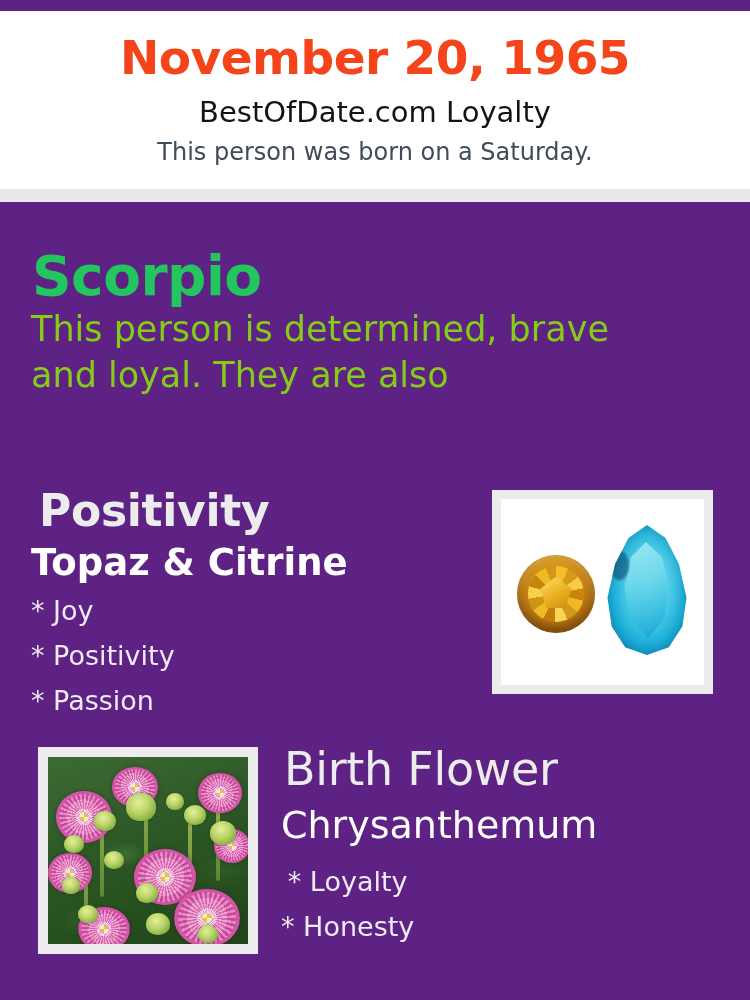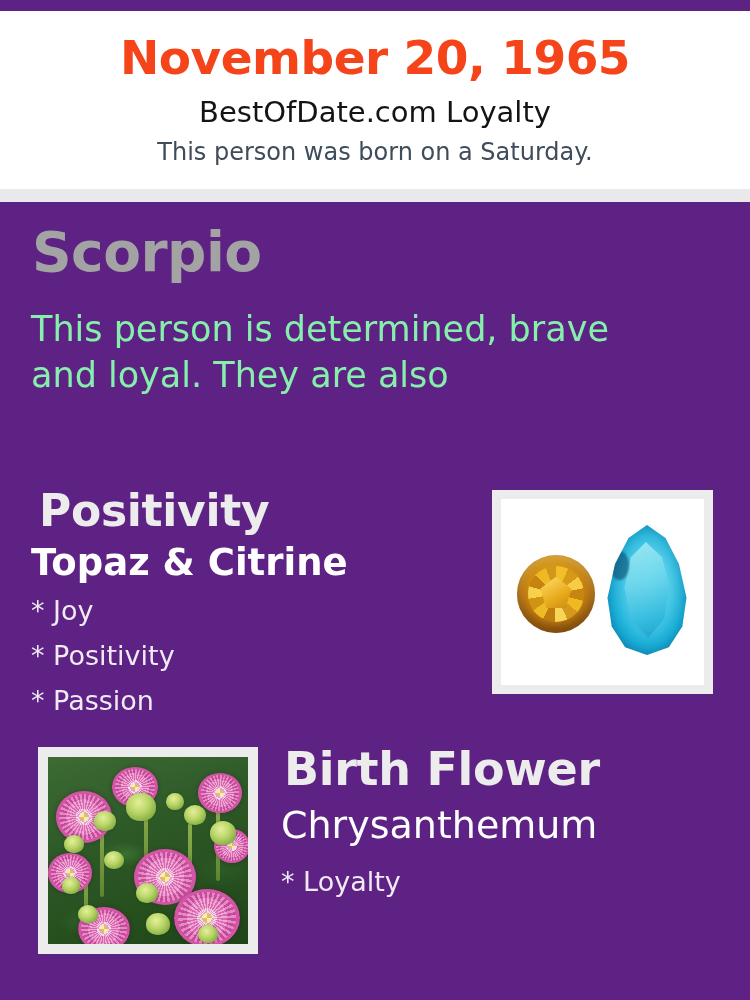--- a/index.html
+++ b/index.html
@@ -74,34 +74,34 @@
   .body-panel {
     position: absolute;
     left: 0; top: 191px;
     width: 750px;
     height: 809px;
     background: #5d2283;
   }
 
   .sign-name {
     position: absolute;
-    left: 32px; top: 214px;
+    left: 32px; top: 238px;
     font-size: 55px;
     font-weight: bold;
-    color: #a3a3a3;
+    color: #22c55e;
     line-height: 1.0;
     letter-spacing: -0.5px;
   }
   .sign-desc {
     position: absolute;
     left: 31px; top: 296px;
     width: 680px;
     font-size: 35px;
     font-weight: normal;
-    color: #86efac;
+    color: #84cc16;
     line-height: 1.3;
   }
   .sign-desc .dl { display: block; white-space: nowrap; }
 
   
   .stone-title {
     position: absolute;
     left: 39px; top: 478px;
     font-size: 44px;
     font-weight: bold;
@@ -202,21 +202,21 @@
     background: rgba(6,62,96,0.55);
     border-radius: 50%;
     filter: blur(1px);
   }
 
   
   .flower-title {
     position: absolute;
     left: 284px; top: 735px;
     font-size: 46px;
-    font-weight: bold;
+    font-weight: normal;
     color: #ececec;
     line-height: 1.0;
     letter-spacing: -0.3px;
     white-space: nowrap;
   }
   .flower-name {
     position: absolute;
     left: 281px; top: 795px;
     font-size: 38px;
     font-weight: normal;
@@ -359,15 +359,16 @@
       <div class="bud" style="left:98px; top:156px;width:24px; height:22px;"></div>
       <div class="bud" style="left:150px;top:168px;width:20px; height:18px;"></div>
       <div class="bud" style="left:118px;top:36px; width:18px; height:17px;"></div>
     </div>
   </div>
 
   <div class="flower-title">Birth Flower</div>
   <div class="flower-name">Chrysanthemum</div>
   <div class="flower-traits">
     <span class="trait">* Loyalty</span>
+    <span class="trait">* Honesty</span>
   </div>
 
 </div>
 
 </body></html>

